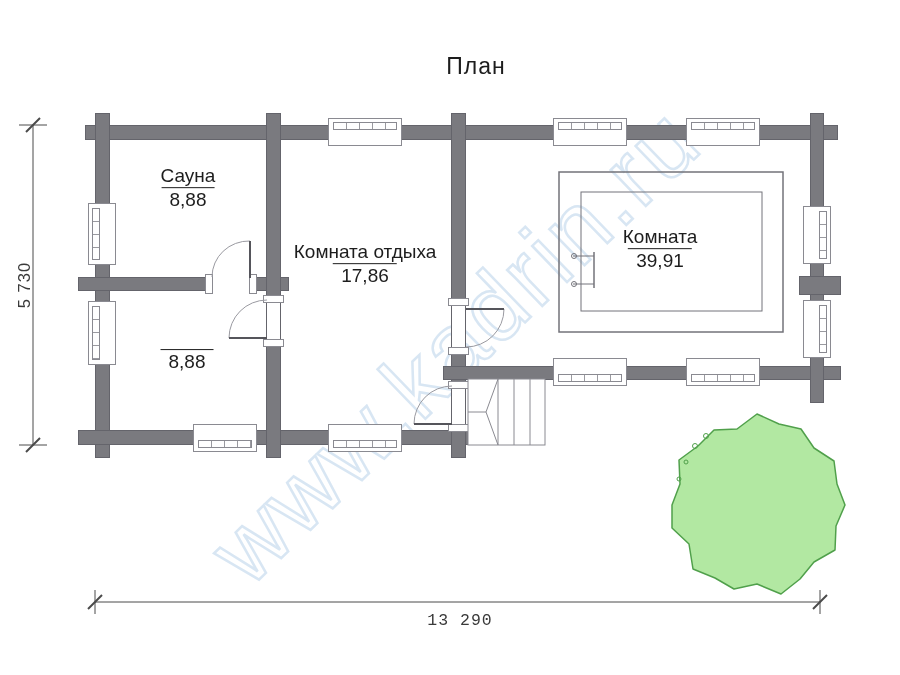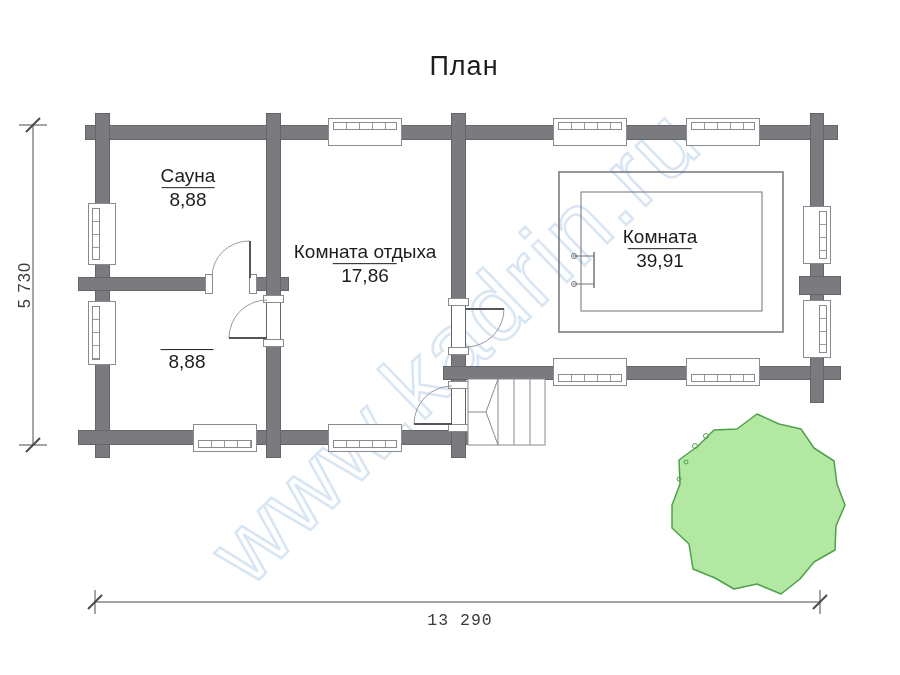--- a/index.html
+++ b/index.html
@@ -24,22 +24,22 @@
   .win .bar{position:absolute;border:1px solid #8a8a91;box-sizing:border-box;}
   .win.h .bar{left:4px;right:4px;height:8px;background:repeating-linear-gradient(90deg,#fff 0px,#fff 12px,#9a9aa0 12px,#9a9aa0 13px);}
   .win.h.out-top .bar{top:3px;}
   .win.h.out-bottom .bar{bottom:3px;}
   .win.v .bar{top:4px;bottom:4px;width:8px;background:repeating-linear-gradient(180deg,#fff 0px,#fff 12px,#9a9aa0 12px,#9a9aa0 13px);}
   .win.v.out-left .bar{left:3px;}
   .win.v.out-right .bar{right:3px;}
   .room-label{position:absolute;transform:translate(-50%,-50%);text-align:center;
     font-size:19px;line-height:1.15;white-space:nowrap;color:var(--ink);z-index:6;}
   .room-area{display:inline-block;border-top:1.5px solid var(--ink);padding:1px 8px 0 8px;}
-  #plan-title{position:absolute;left:464px;top:66px;transform:translate(-50%,-50%);
-    font-size:27px;letter-spacing:1px;color:var(--ink);z-index:6;}
+  #plan-title{position:absolute;left:476px;top:66px;transform:translate(-50%,-50%);
+    font-size:23px;letter-spacing:1px;color:var(--ink);z-index:6;}
   .dim-label{position:absolute;font-size:16.5px;letter-spacing:1px;color:var(--dim);z-index:6;white-space:nowrap;}
   #dim-h-label{left:460px;top:630px;transform:translate(-50%,-100%);font-family:Liberation Mono, monospace;}
   #dim-v-label{left:24px;top:285px;transform:translate(-50%,-50%) rotate(-90deg);}
   #watermark{position:absolute;left:455px;top:345px;
     transform:translate(-50%,-50%) rotate(-44deg);
     font-size:95px;font-weight:500;letter-spacing:3px;white-space:nowrap;
     color:transparent;-webkit-text-stroke:2.5px var(--watermark);z-index:1;}
   #linework{position:absolute;left:0;top:0;z-index:5;}
   .wall,.win,.opening,.jamb{z-index:3;}
   .win{z-index:4;}

